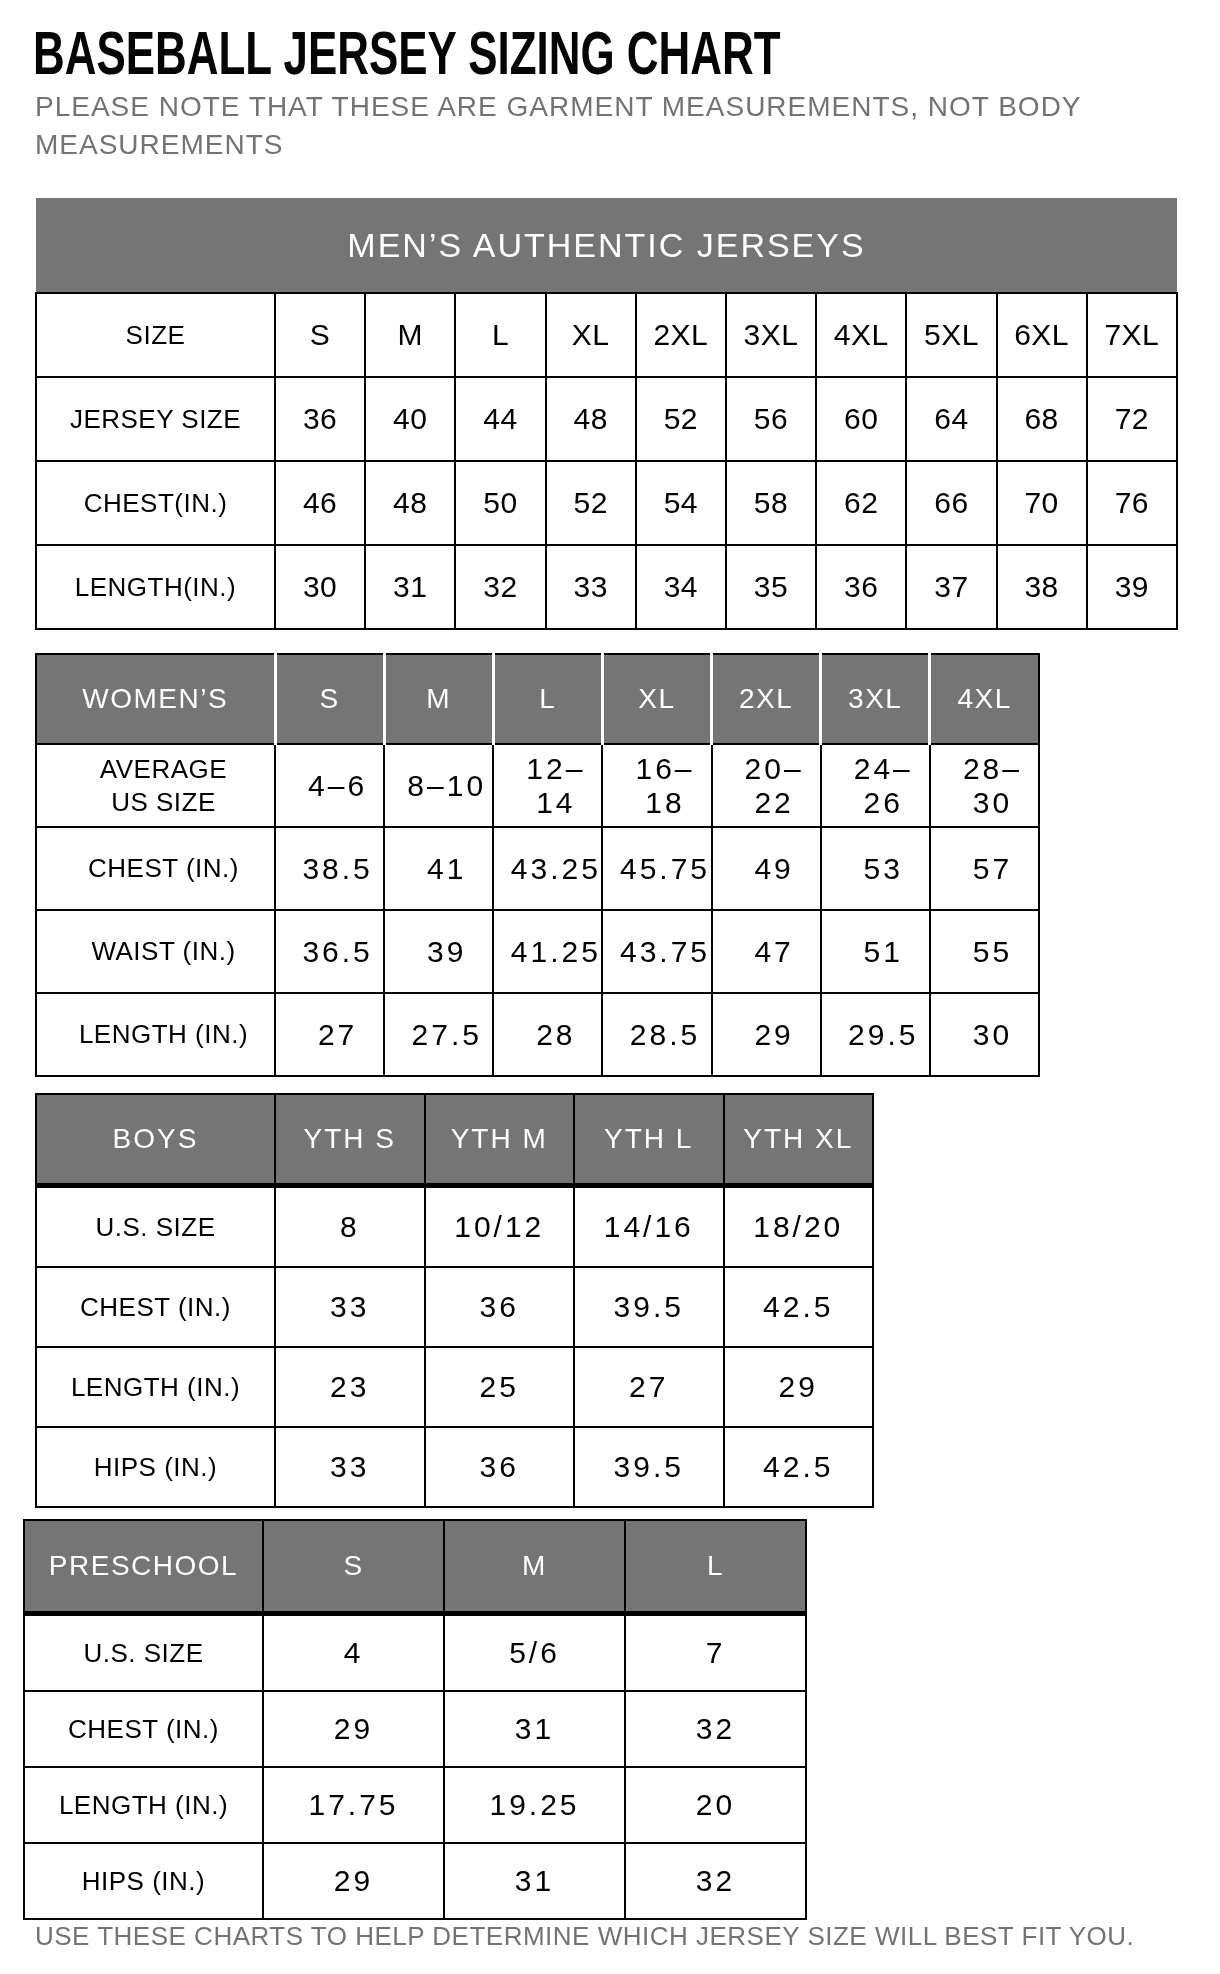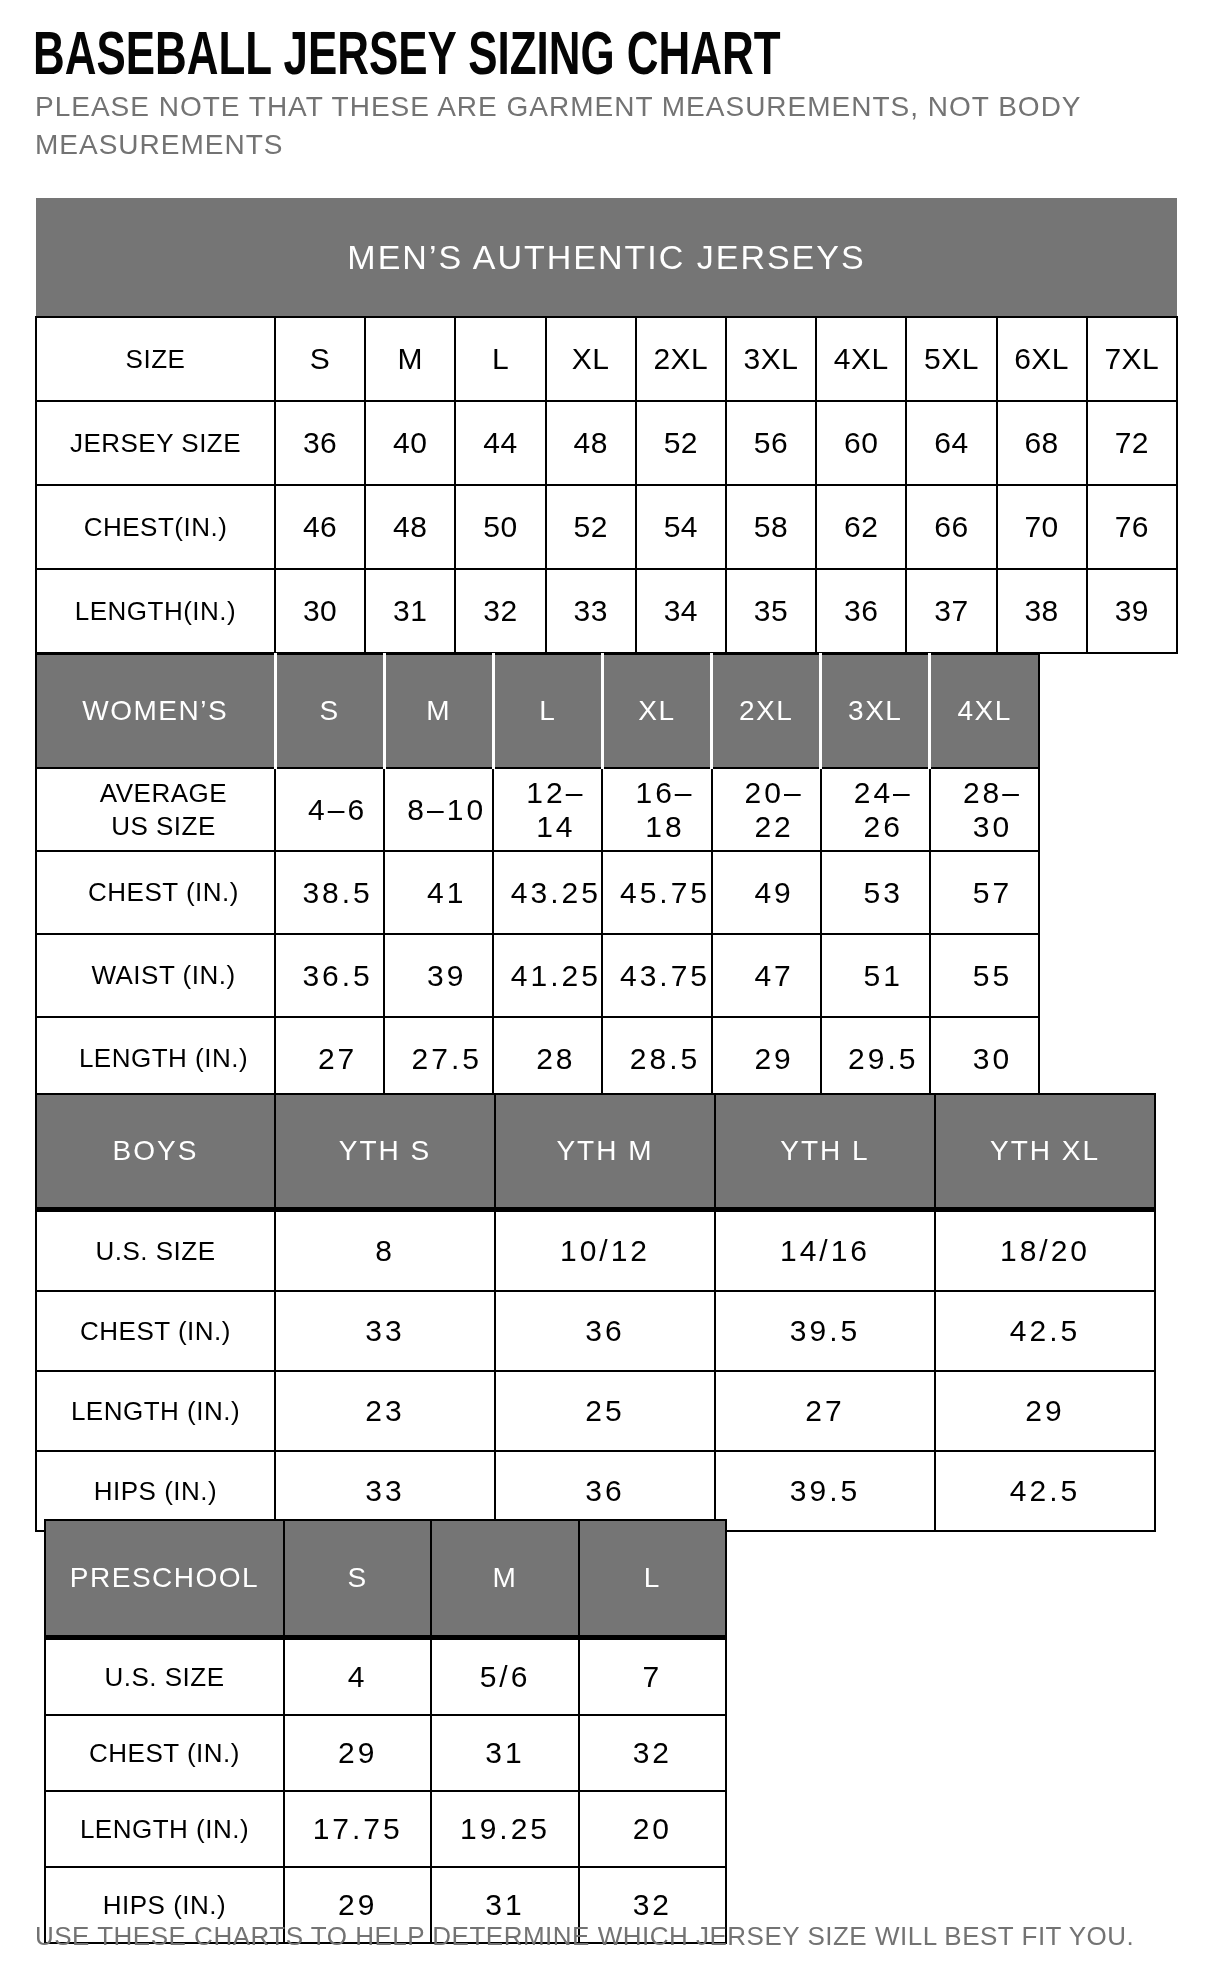--- a/index.html
+++ b/index.html
@@ -52,21 +52,21 @@
     border:2px solid #000;
     background:#fff;
     vertical-align:middle;
     padding:0;
   }
   .sizing-table thead th{
     background:#757575;
     color:#fff;
     font-weight:normal;
     vertical-align:middle;
-    padding:16px;
+    padding:4px;
   }
   .label-col{width:239px;}
   .label-cell{font-size:26px;letter-spacing:0.5px;}
   .label-cell span{display:inline-block;white-space:pre-line;line-height:1.25;}
   .value-cell{font-size:30px;}
 
   
   .t-mens{left:35px;top:198px;width:1143px;}
   .t-mens thead th{border:none;height:86px;font-size:34px;letter-spacing:2px;}
   .t-mens td{height:82px;}
@@ -78,30 +78,30 @@
     height:80px;font-size:28px;letter-spacing:1.5px;
     border-top:2px solid #000;border-bottom:none;
     border-left:3px solid #fff;border-right:3px solid #fff;text-align:center;
   }
   .t-womens thead th:first-child{border-left:2px solid #000;}
   .t-womens thead th:last-child{border-right:2px solid #000;}
   .t-womens td{height:81px;padding-left:16px;}
   .t-womens .value-cell{letter-spacing:3px;}
 
   
-  .t-boys{left:35px;top:1093px;width:1121px;}
+  .t-boys{left:35px;top:1093px;width:839px;}
   .t-boys thead th{
     height:80px;font-size:28px;letter-spacing:2px;
     border:2px solid #000;border-bottom:5px solid #000;
   }
   .t-boys td{height:78px;}
   .t-boys .value-cell{letter-spacing:3px;}
 
   
-  .t-pre{left:44px;top:1519px;width:683px;border-radius:24px;}
+  .t-pre{left:23px;top:1519px;width:784px;border-radius:24px;}
   .t-pre thead th{
     height:82px;font-size:28px;letter-spacing:1.5px;
     border:2px solid #000;border-bottom:5px solid #000;
   }
   .t-pre td{height:74px;}
   .t-pre .value-cell{letter-spacing:3px;}
 </style>
 </head>
 <body>
 

